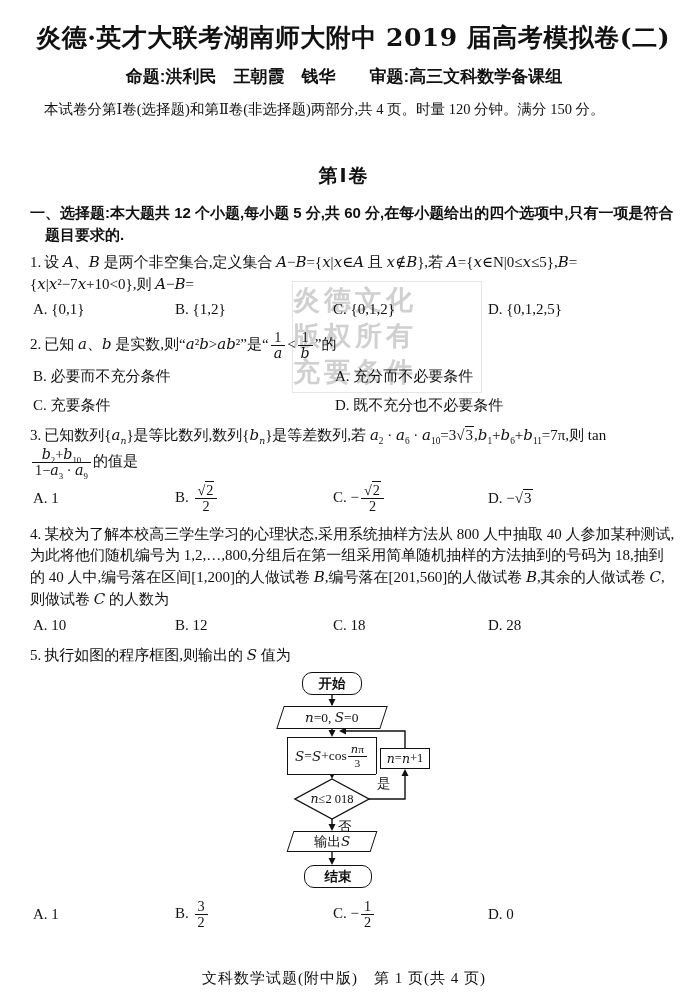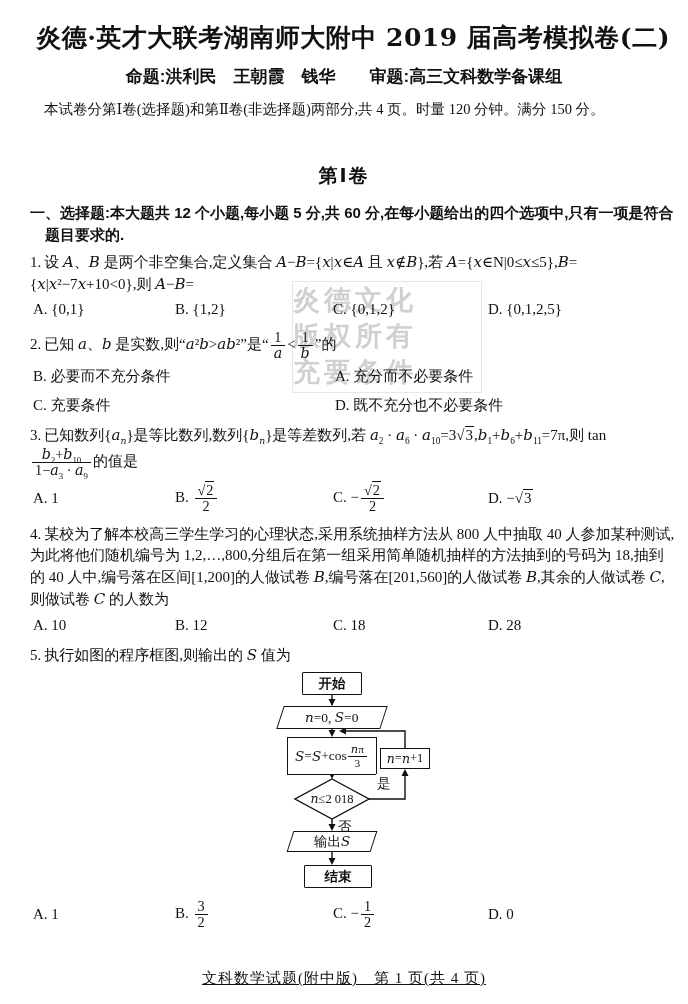--- a/index.html
+++ b/index.html
@@ -53,28 +53,28 @@
     font-weight:bold;font-size:27px;line-height:36px;letter-spacing:4px;
     font-family:"DejaVu Serif","Liberation Serif",serif;
   }
   
   .flowchart{position:relative;height:226px;margin-top:2px;}
   .fc-svg{position:absolute;left:0;top:0;}
   .fc-node{
     position:absolute;box-sizing:border-box;border:1.4px solid #111;background:#fff;
     display:flex;align-items:center;justify-content:center;font-size:13.5px;line-height:1.05;
   }
-  .fc-terminal{border-radius:1px;font-weight:bold;font-family:"Liberation Sans","DejaVu Sans",sans-serif;}
+  .fc-terminal{border-radius:10px;font-weight:bold;font-family:"Liberation Sans","DejaVu Sans",sans-serif;}
   .fc-para{transform:skewX(-18deg);}
   .fc-para .unskew{transform:skewX(18deg);white-space:nowrap;}
   .fc-label{position:absolute;font-size:13.5px;background:#fff;padding:0 1px;}
   .fc-cond{position:absolute;left:266px;top:121px;width:72px;text-align:center;font-size:12.5px;white-space:nowrap;}
   .fc-accum .frac{font-size:12px;margin-left:1px;}
   
-  .footer{position:absolute;left:0;bottom:16px;width:100%;text-align:center;font-size:15px;letter-spacing:1px;text-decoration:underline;}
+  .footer{position:absolute;left:0;bottom:16px;width:100%;text-align:center;font-size:15px;letter-spacing:1px;}
 </style>
 </head>
 <body>
 
 <div class="page">
 
   <div class="watermark">
     <div>炎德文化</div>
     <div>版权所有</div>
     <div>充要条件</div>

